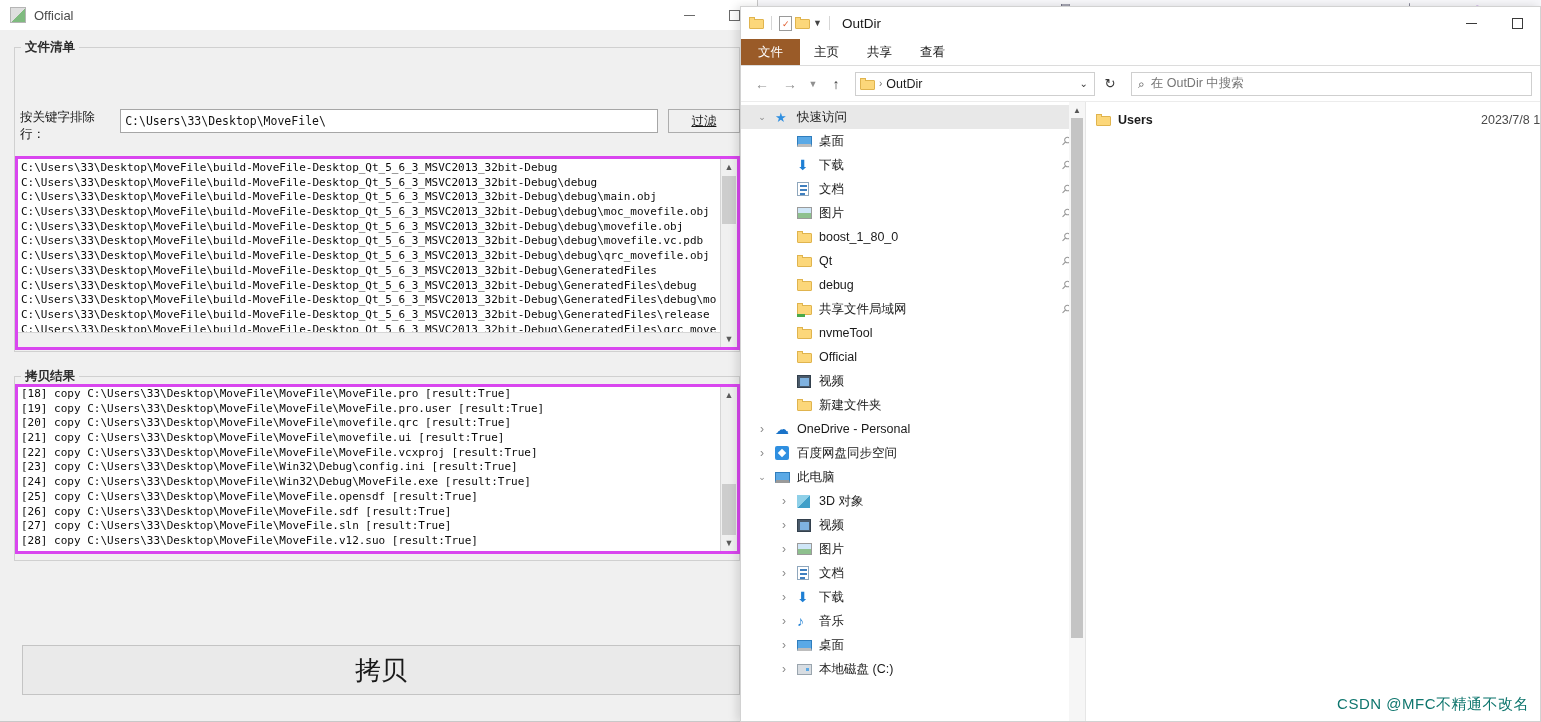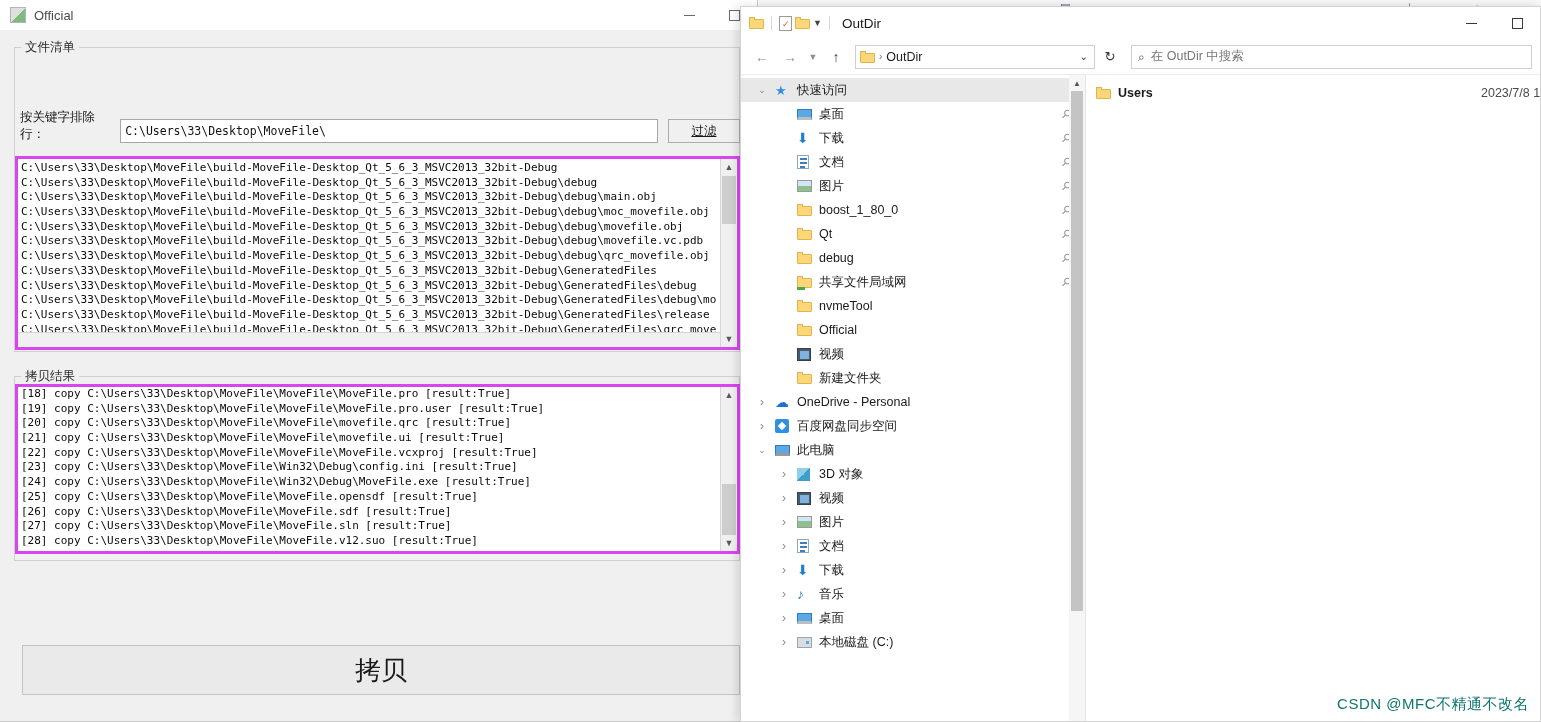--- a/index.html
+++ b/index.html
@@ -45,24 +45,24 @@
   .qt-winbtn { width: 45px; height: 31px; display: flex; align-items: center; justify-content: center; }
   .qt-min-glyph { width: 11px; height: 1px; background: #6a6a6a; display: block; }
   .qt-max-glyph { width: 11px; height: 11px; border: 1px solid #6a6a6a; display: block; }
 
   .qt-body { flex: 1 1 auto; padding: 0 14px; position: relative; }
 
   
   .groupbox { position: relative; border: 1px solid #d2d2d2; }
   .group-title {
     position: absolute; top: -9px; left: 6px; background: #f0f0f0;
-    padding: 0 4px; font-size: 12.5px; color: #2b2b2b;
-  }
-
-  .row { display: flex; align-items: flex-end; }
+    padding: 0 4px; font-size: 12.5px; color: #2b2b2b; font-weight: bold;
+  }
+
+  .row { display: flex; align-items: flex-start; }
   .lbl-cn { font-size: 12.5px; color: #1a1a1a; }
 
   .txtbox {
     background: #ffffff; border: 1px solid #a6a6a6;
     font-family: "DejaVu Sans Mono", "Liberation Mono", monospace;
     font-size: 11.5px; color: #111; padding: 3px 4px 2px 4px;
     height: 24px; line-height: 17px; overflow: hidden; white-space: nowrap;
   }
   .btn {
     background: #f0f0f0; border: 1px solid #adadad; font-size: 12.5px; color: #1a1a1a;
@@ -296,20 +296,26 @@
       <div class="ex-winbtns">
         <div class="ex-winbtn">
             <span class="ex-min-glyph"></span>
           </div>
         <div class="ex-winbtn">
             <span class="ex-max-glyph"></span>
           </div>
       </div>
     </div>
 
+    <div class="ex-ribbon" id="ribbon-tabs">
+        <div class="ribbon-tab file">文件</div>
+        <div class="ribbon-tab">主页</div>
+        <div class="ribbon-tab">共享</div>
+        <div class="ribbon-tab">查看</div>
+      </div>
 
     <div class="ex-addressbar">
       <div class="navbtn">
           <span>←</span>
         </div>
       <div class="navbtn">
           <span>→</span>
         </div>
       <div class="navbtn" style="width:16px;">
           <span style="font-size:9px;">▼</span>

